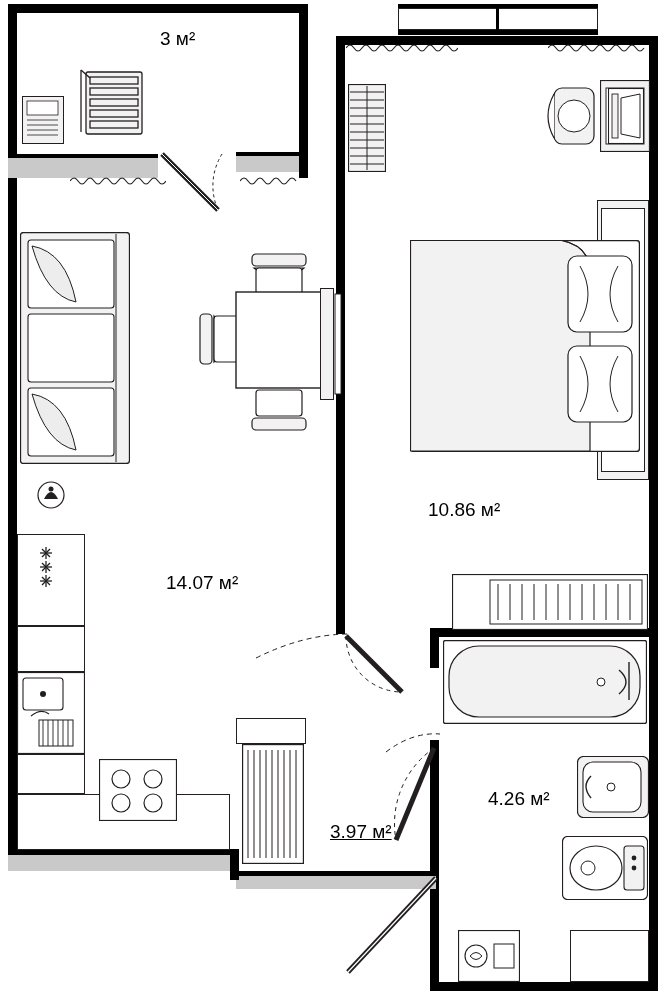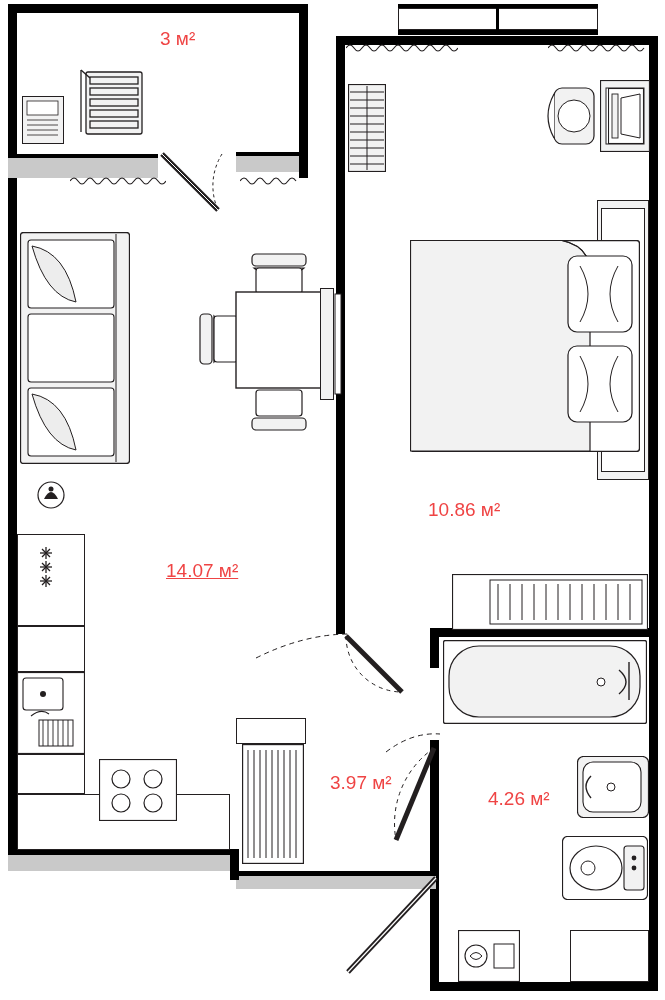--- a/index.html
+++ b/index.html
@@ -1,21 +1,21 @@
 <!DOCTYPE html>
 <html><head>
 <meta charset="utf-8">
 <style>
   html, body { margin:0; padding:0; background:#ffffff; }
   body { width:665px; height:1000px; font-family:"Liberation Sans", sans-serif; }
   #plan { position:relative; width:665px; height:1000px; overflow:hidden; background:#ffffff; }
   .wall { position:absolute; background:#000000; }
   .thin { position:absolute; box-sizing:border-box; border:1px solid #231f20; background:#ffffff; }
   .fill { position:absolute; box-sizing:border-box; background:#f2f2f2; border:1px solid #231f20; }
-  .label { position:absolute; font-size:19px; color:#ef4444; white-space:nowrap; }
+  .label { position:absolute; font-size:19px; color:#000000; white-space:nowrap; }
   svg { display:block; }
   .room-white { position:absolute; background:#ffffff; }
   .grey { background:#e9e9e9; }
 </style>
 </head>
 <body>
 
 <div id="plan">
 
   <div class="wall" style="left:8px;  top:4px;   width:300px; height:9px;"></div>
@@ -88,21 +88,21 @@
   </svg>
 
   <svg style="position:absolute;left:160px;top:152px;" width="70" height="70" viewBox="0 0 70 70">
     <path d="M2 2 L58 58" stroke="#231f20" stroke-width="5" fill="none"></path>
     <path d="M2 2 L58 58" stroke="#ffffff" stroke-width="1" fill="none"></path>
     <path d="M62 2 A60 60 0 0 0 58 58" stroke="#231f20" stroke-width="1" fill="none" stroke-dasharray="3,3"></path>
   </svg>
   <div class="wall" style="left:236px; top:152px; width:63px; height:20px; background:#c9c9c9;"></div>
   <div class="wall" style="left:236px; top:152px; width:63px; height:4px;"></div>
 
-  <div class="label" style="left:166px; top:560px;text-decoration:underline;">14.07 м²</div>
+  <div class="label" style="left:166px; top:572px;">14.07 м²</div>
 
   <svg style="position:absolute;left:70px;top:174px;" width="96" height="14" viewBox="0 0 96 14">
     <path d="M0 7 q4 -6 8 0 q4 6 8 0 q4 -6 8 0 q4 6 8 0 q4 -6 8 0 q4 6 8 0 q4 -6 8 0 q4 6 8 0 q4 -6 8 0 q4 6 8 0 q4 -6 8 0 q4 6 8 0" stroke="#231f20" fill="none" stroke-width="1.1"></path>
   </svg>
   <svg style="position:absolute;left:240px;top:174px;" width="60" height="14" viewBox="0 0 60 14">
     <path d="M0 7 q4 -6 8 0 q4 6 8 0 q4 -6 8 0 q4 6 8 0 q4 -6 8 0 q4 6 8 0 q4 -6 8 0" stroke="#231f20" fill="none" stroke-width="1.1"></path>
   </svg>
 
   <svg style="position:absolute;left:20px;top:232px;" width="110" height="232" viewBox="0 0 110 232">
     <rect x="0.5" y="0.5" width="109" height="231" rx="3" fill="#f2f2f2" stroke="#231f20" stroke-width="1.3"></rect>
@@ -337,20 +337,20 @@
   <div class="thin" style="left:570px; top:930px; width:79px; height:52px;"></div>
 
   <svg style="position:absolute;left:386px;top:740px;" width="60" height="110" viewBox="0 0 60 110">
     <path d="M48 8 L10 100" stroke="#231f20" stroke-width="5" fill="none"></path>
     <path d="M48 8 A92 92 0 0 0 10 100" stroke="#231f20" stroke-width="1" fill="none" stroke-dasharray="4,4"></path>
   </svg>
   <svg style="position:absolute;left:386px;top:730px;" width="56" height="26" viewBox="0 0 56 26">
     <path d="M0 22 q26 -20 54 -18" stroke="#231f20" fill="none" stroke-width="1" stroke-dasharray="5,4"></path>
   </svg>
 
-  <div class="label" style="left:330px; top:772px;">3.97 м²</div>
+  <div class="label" style="left:330px; top:821px;text-decoration:underline;">3.97 м²</div>
 
   <svg style="position:absolute;left:340px;top:876px;" width="110" height="110" viewBox="0 0 110 110">
     <path d="M96 2 L8 96" stroke="#231f20" stroke-width="5" fill="none"></path>
     <path d="M96 2 L8 96" stroke="#ffffff" stroke-width="1.2" fill="none"></path>
   </svg>
 
 </div>
 
 </body></html>

